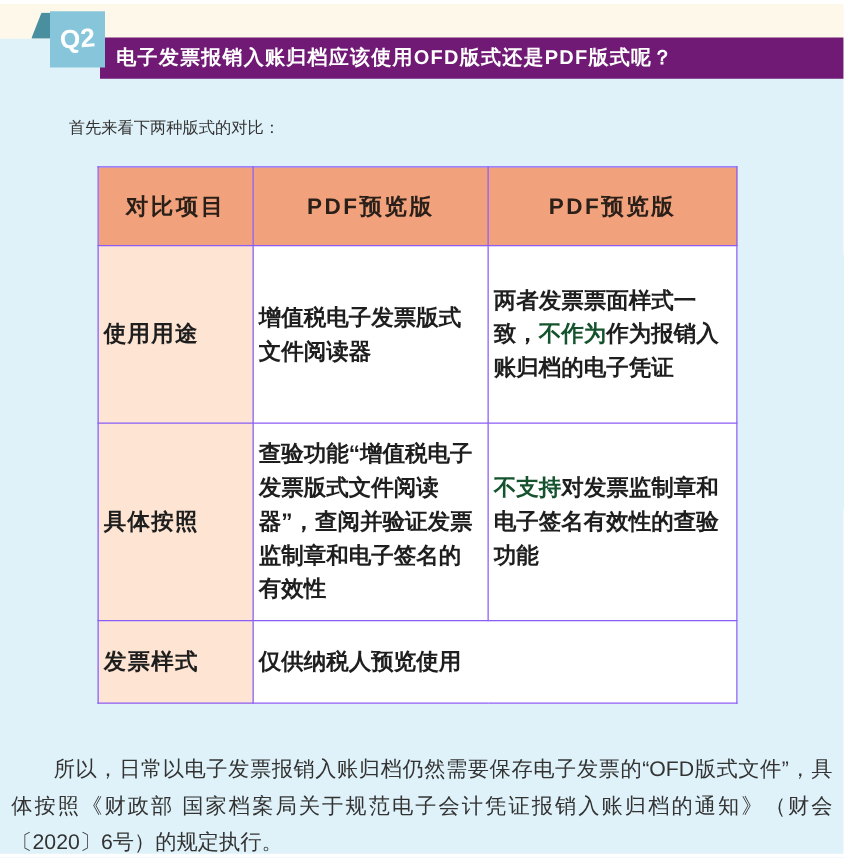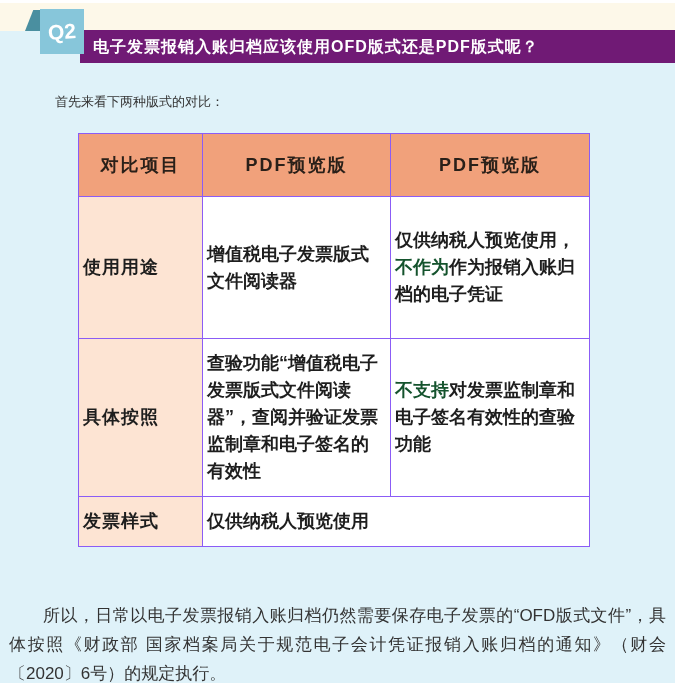--- a/index.html
+++ b/index.html
@@ -25,21 +25,21 @@
 
   table.cmp { position:absolute; left:78px; top:133px; width:511px;
               border-collapse:collapse; table-layout:fixed; }
   .cmp th, .cmp td { border:1px solid #8b5cf6; vertical-align:middle;
                      font-weight:bold; color:#1e1e1e; font-size:18px; line-height:1.5;
                      padding:4px 4px; }
   .cmp thead th { background:#f1a17b; height:63px; letter-spacing:2px; color:#2a2019; }
   .cmp .label-cell { background:#fde4d3; letter-spacing:1px; }
   .cmp .r1 td { height:142px; }
   .cmp .r2 td { height:158px; }
-  .cmp .r3 td { height:50px; }
+  .cmp .r3 td { height:66px; }
   .cmp .white-cell { background:#ffffff; }
   .red { color:#14532d; }
 
   .footer { position:absolute; left:9px; top:601px; width:657px;
             font-size:17px; line-height:29px; color:#333333;
             text-indent:2em; text-align:justify; }
 </style>
 </head>
 <body>
 
@@ -70,21 +70,21 @@
         <th>对比项目</th>
         <th>PDF预览版</th>
         <th>PDF预览版</th>
       </tr>
     </thead>
     <tbody>
       <tr class="r1">
         <td class="label-cell">使用用途</td>
         <td class="white-cell">增值税电子发票版式文件阅读器</td>
         <td class="white-cell">
-          <span>仅供纳税人预览使用，</span><span class="red">不作为</span><span>作为报销入账归档的电子凭证</span>
+          <span>两者发票票面样式一致，</span><span class="red">不作为</span><span>作为报销入账归档的电子凭证</span>
         </td>
       </tr>
       <tr class="r2">
         <td class="label-cell">具体按照</td>
         <td class="white-cell">查验功能“增值税电子发票版式文件阅读器”，查阅并验证发票监制章和电子签名的有效性</td>
         <td class="white-cell">
           <span class="red">不支持</span><span>对发票监制章和电子签名有效性的查验功能</span>
         </td>
       </tr>
       <tr class="r3">

